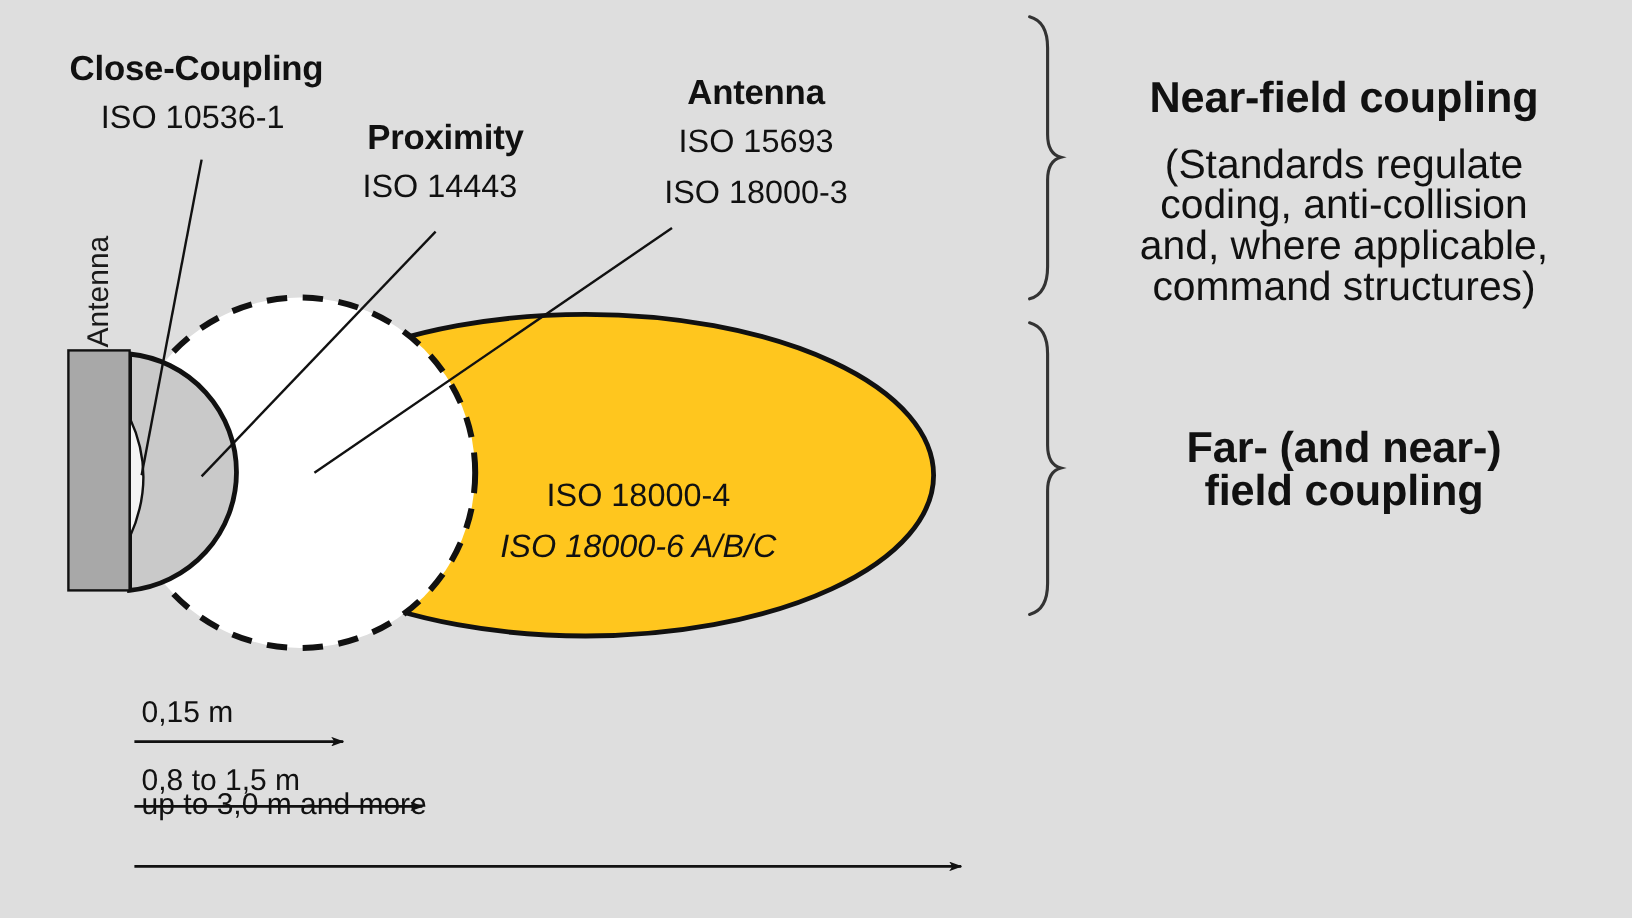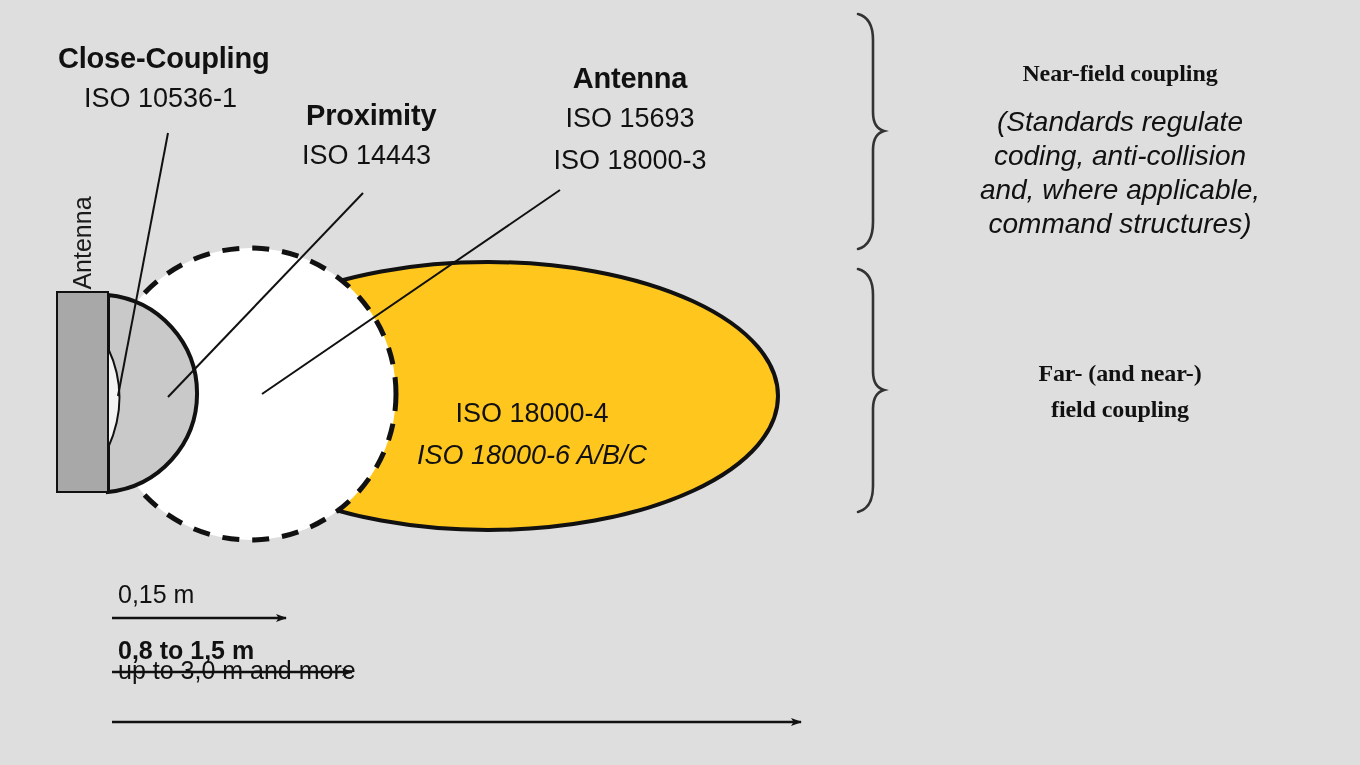--- a/index.html
+++ b/index.html
@@ -79,42 +79,40 @@
 
   
   .right-block {
     position: absolute;
     left: 920px;
     width: 400px;
     text-align: center;
   }
   .right-head {
     font-weight: bold;
-    font-size: 24px;
+    font-size: 36px;
     margin: 0 0 18px 0;
     letter-spacing: -0.1px;
-    font-family: Liberation Serif, serif;
   }
   .right-body {
-    font-size: 28px;
+    font-size: 34px;
     line-height: 34px;
-    font-style: italic;
   }
   #near-field-block { top: 60px; }
   #far-field-block  { top: 355px; }
   #far-field-block .right-head { line-height: 36px; }
 
   
   .dist-label {
     position: absolute;
     font-size: 25px;
     left: 118px;
   }
   #dist0 { top: 580px; }
-  #dist1 { top: 636px; font-weight: bold; }
+  #dist1 { top: 636px; }
   #dist2 { top: 656px; }
 </style>
 </head>
 <body>
 
 <div id="stage">
 
   <svg id="diagram-svg" viewBox="0 0 1360 765">
 
     <ellipse cx="488" cy="396" rx="290" ry="134" fill="#ffc61e" stroke="#111111" stroke-width="4"></ellipse>

